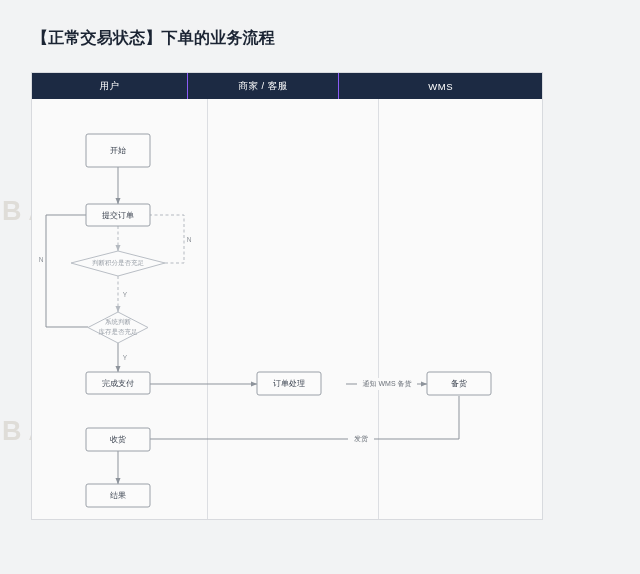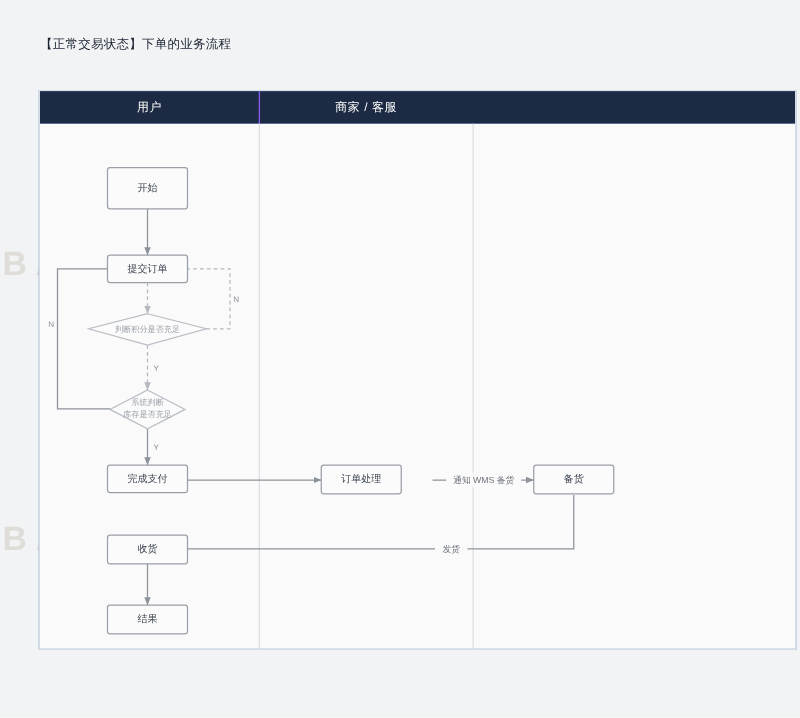--- a/index.html
+++ b/index.html
@@ -13,22 +13,22 @@
     font-family: "Liberation Sans", "DejaVu Sans", sans-serif;
     overflow: hidden;
     position: relative;
   }
 
   
   .page-title {
     position: absolute;
     left: 32px;
     top: 28px;
-    font-size: 10px;
-    font-weight: normal;
+    font-size: 16px;
+    font-weight: bold;
     color: #1b2433;
     letter-spacing: 0.2px;
     white-space: nowrap;
     text-align: center;
   }
 
   
   .watermark-layer {
     position: absolute;
     left: 0; top: 0;
@@ -48,23 +48,23 @@
   }
   .wm-1 { left: 2px;   top: 196px; }
   .wm-2 { left: 196px; top: 376px; }
   .wm-3 { left: 2px;   top: 416px; }
 
   
   .diagram {
     position: absolute;
     left: 31px;
     top: 72px;
-    width: 606px;
+    width: 512px;
     height: 448px;
-    background: #3b82f6;
+    background: #14b8a6;
     border: 1px solid #d8dade;
     box-sizing: border-box;
     z-index: 10;
   }
 
   
   .lane-header {
     display: flex;
     height: 26px;
     background: #1c2a43;
@@ -171,20 +171,21 @@
   <div class="wm wm-1">BAI NIAO</div>
   <div class="wm wm-2">BAI NIAO</div>
   <div class="wm wm-3">BAI NIAO</div>
 </div>
 
 <div class="diagram">
 
   <div class="lane-header">
     <div class="lane-title lane-w-1">用户</div>
     <div class="lane-title lane-w-2">商家 / 客服</div>
+    <div class="lane-title lane-w-3">WMS</div>
   </div>
 
   <div class="lane-body">
     <div class="lane-divider d1"></div>
     <div class="lane-divider d2"></div>
 
     <svg class="flow-canvas" viewBox="0 0 576 420">
       <defs>
         <marker id="arw" markerWidth="7" markerHeight="7" refX="6.2" refY="3" orient="auto" markerUnits="userSpaceOnUse">
           <path d="M0,0.4 L6.4,3 L0,5.6 z" fill="#8d939b"></path>

